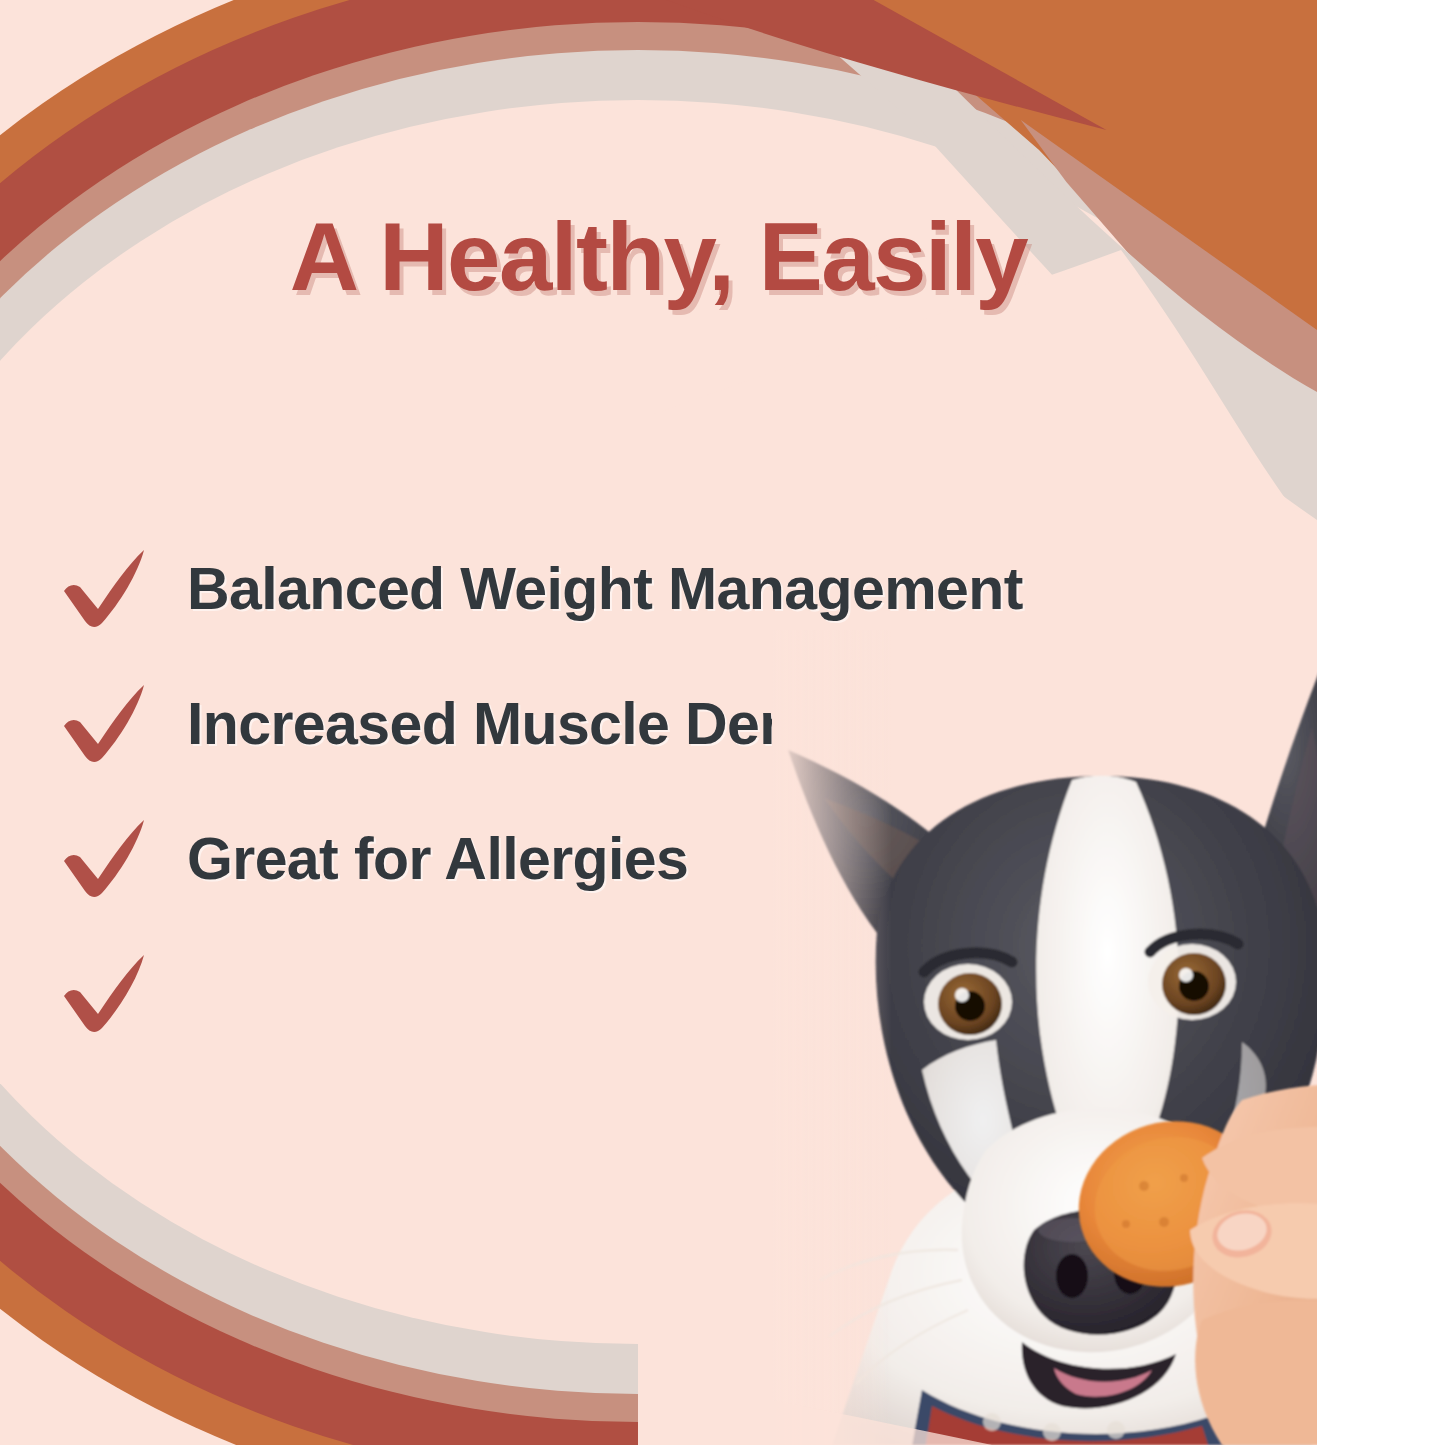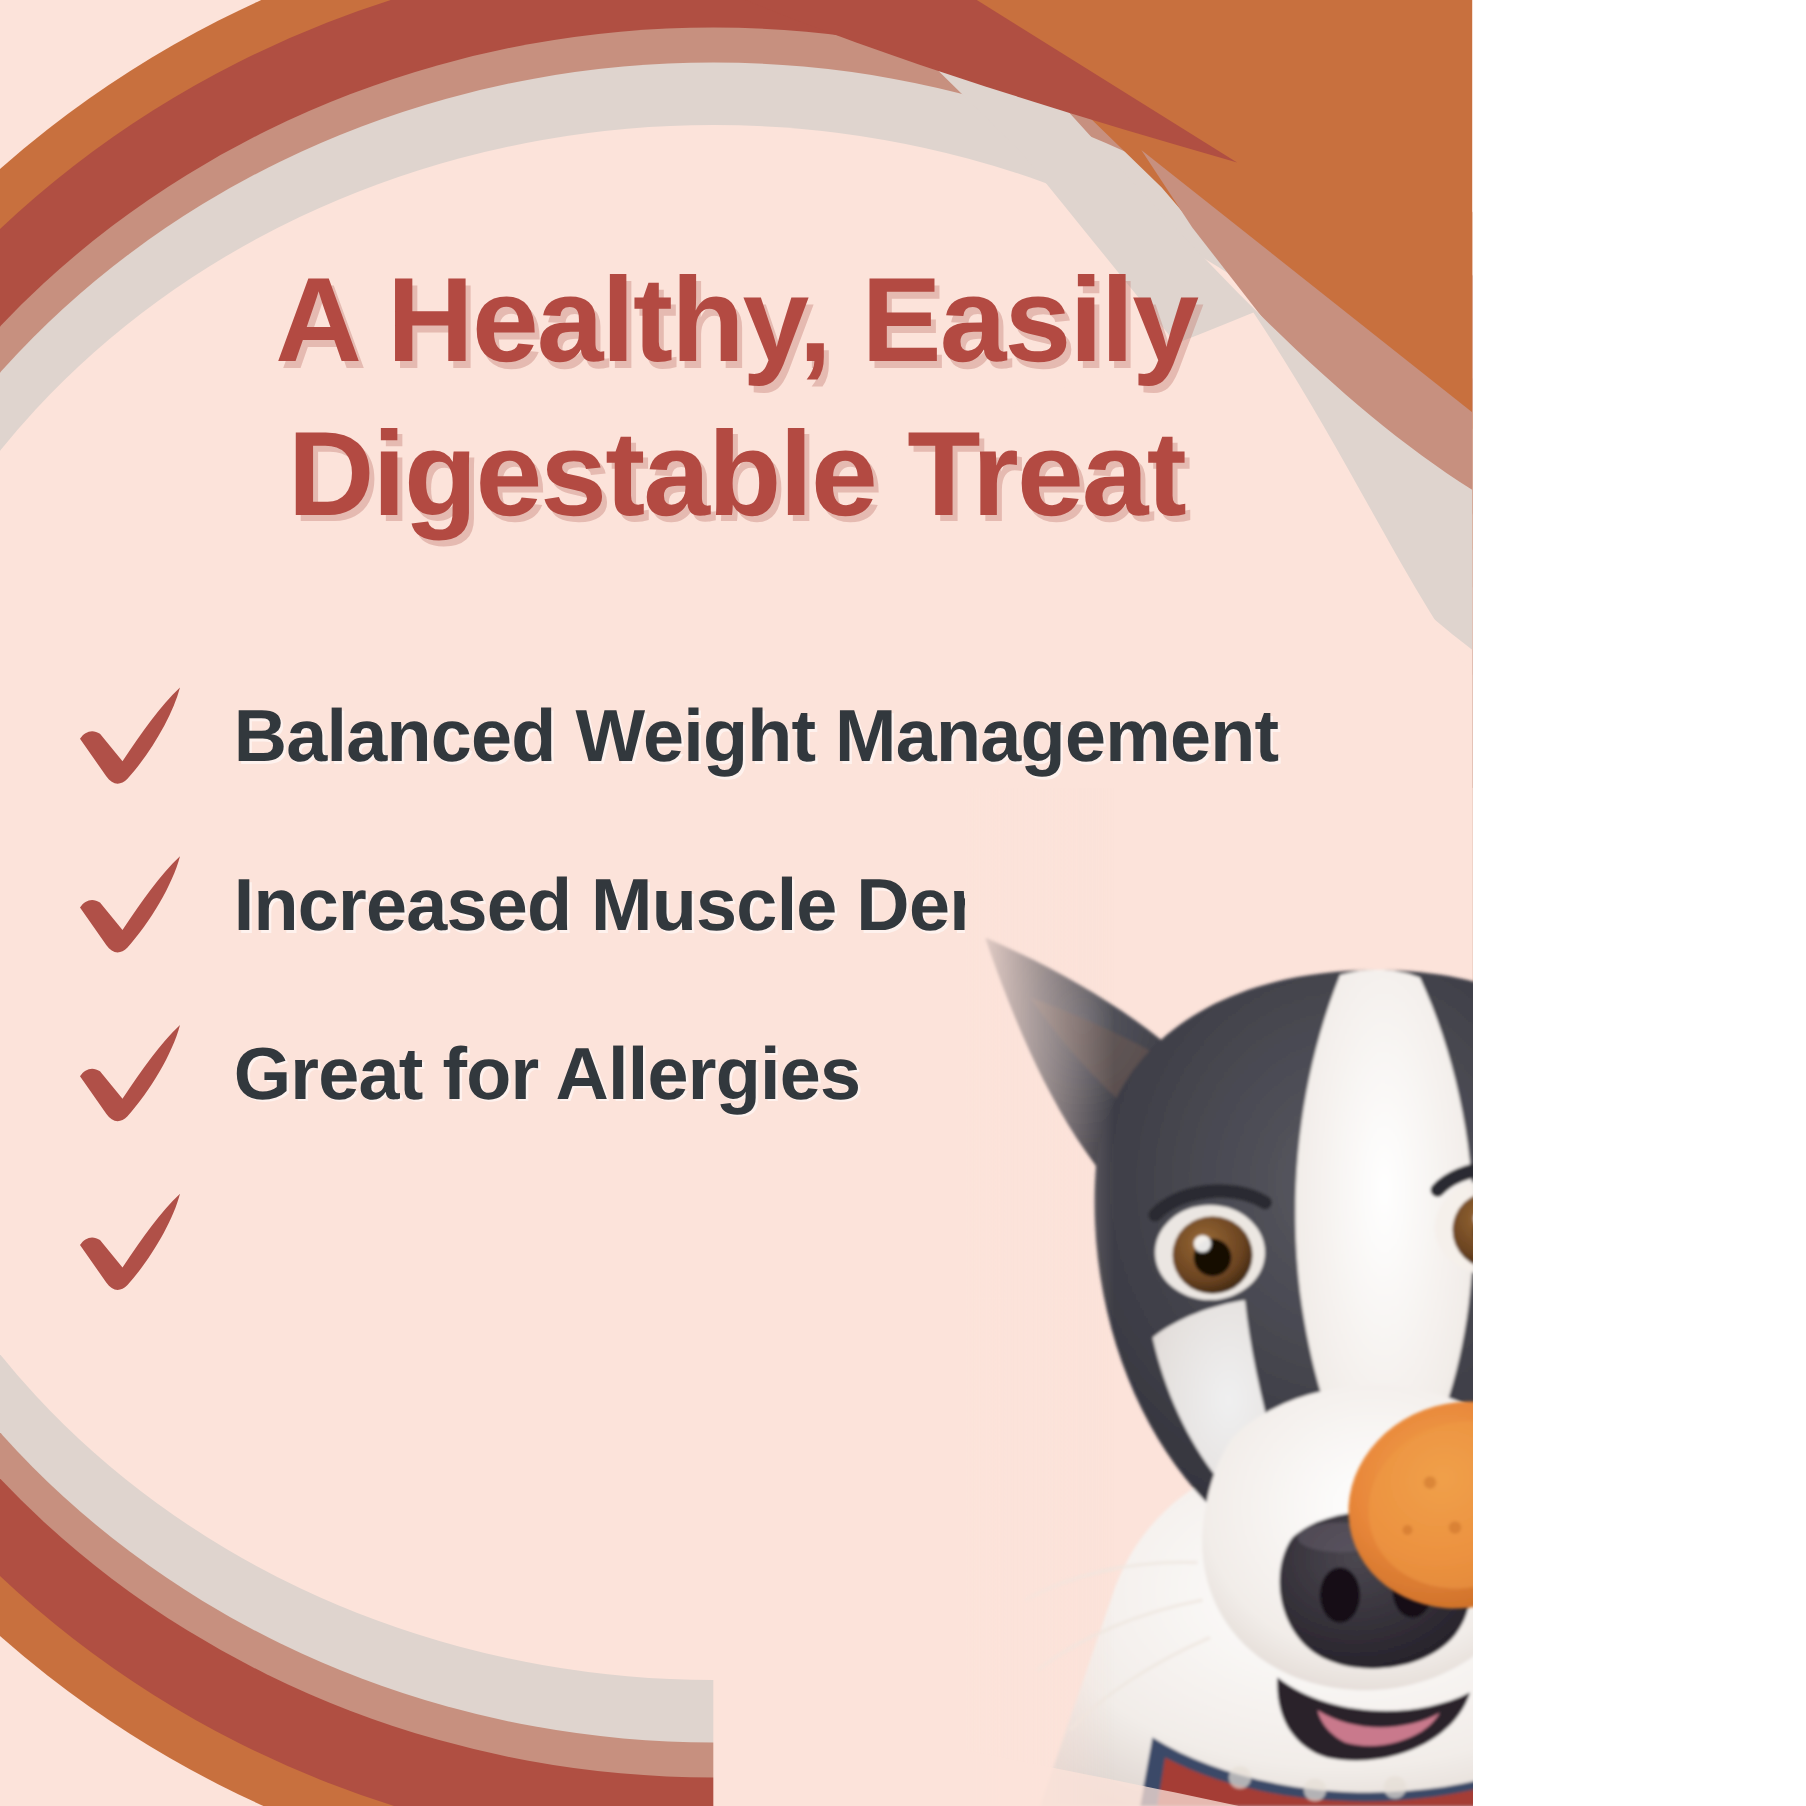--- a/index.html
+++ b/index.html
@@ -2,21 +2,21 @@
 <html><head>
 <meta charset="utf-8">
 <style>
   html, body {
     margin: 0;
     padding: 0;
     background: #ffffff;
   }
   #canvas {
     position: relative;
-    width: 1178px;
+    width: 1317px;
     height: 1445px;
     overflow: hidden;
     font-family: "Liberation Sans", sans-serif;
     background: #FCE3DA;
   }
 
   
   .bg-layer {
     position: absolute;
     inset: 0;
@@ -129,21 +129,20 @@
 
       <path d="M 1445 540 L 1445 1445 L 700 1445 L 700 420
                C 880 360 1080 300 1230 250 C 1320 360 1380 470 1445 540 Z" fill="#FCE3DA"></path>
 
       <path d="M 770 1445 L 1445 1445 L 1445 1250 L 1100 1360 Z" fill="#FCE3DA" opacity="0.0"></path>
     </g>
   </svg>
 
   <div class="title-block">
     <span class="title-line">A Healthy, Easily</span>
-    <span class="title-line">Digestable Treat</span>
   </div>
 
   <div class="benefit-list">
 
     <div class="benefit-row">
       <span class="check-wrap">
         <svg width="96" height="84" viewBox="0 0 96 84">
           <path d="M6 44 C10 38 16 36 22 40 L40 62 C56 38 70 18 86 3
                    C80 26 62 56 44 76 C38 82 32 81 27 74 Z" fill="#B05048"></path>
         </svg>

